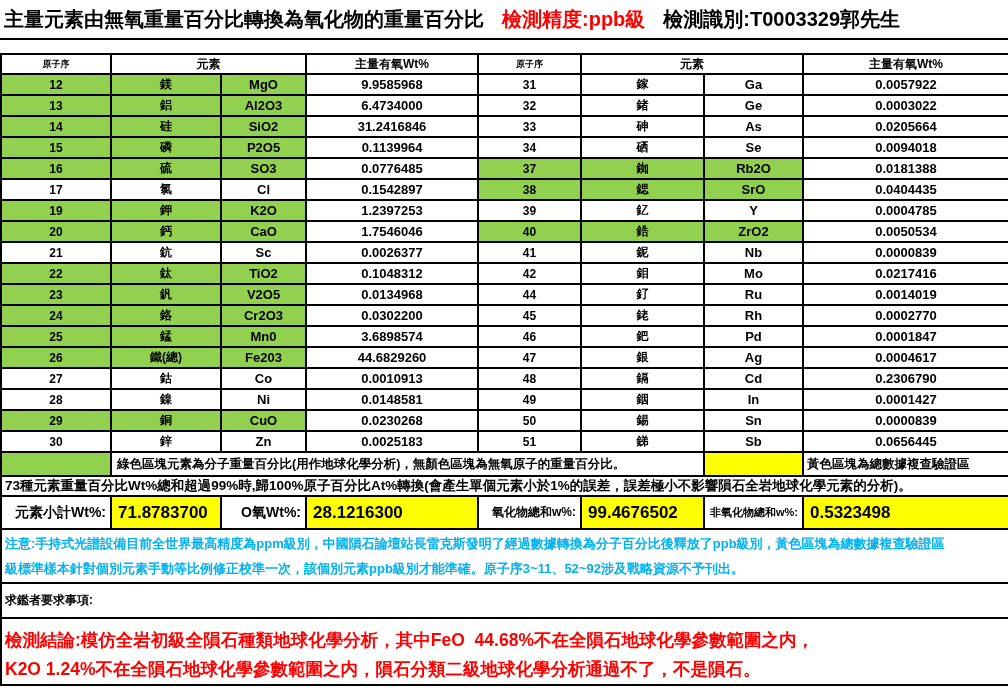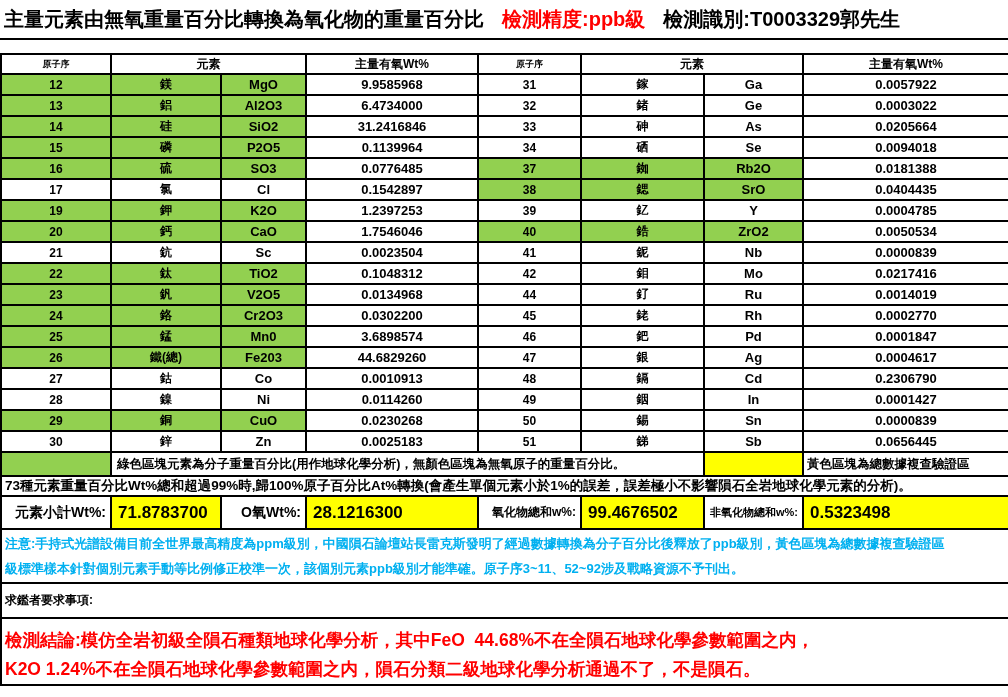--- a/index.html
+++ b/index.html
@@ -170,21 +170,21 @@
         <td class="val">1.7546046</td>
         <td class="num green">40</td>
         <td class="zh green">鋯</td>
         <td class="formula green">ZrO2</td>
         <td class="val">0.0050534</td>
       </tr>
       <tr>
         <td class="num">21</td>
         <td class="zh">鈧</td>
         <td class="formula">Sc</td>
-        <td class="val">0.0023504</td>
+        <td class="val">0.0026377</td>
         <td class="num">41</td>
         <td class="zh">鈮</td>
         <td class="formula">Nb</td>
         <td class="val">0.0000839</td>
       </tr>
       <tr>
         <td class="num green">22</td>
         <td class="zh green">鈦</td>
         <td class="formula green">TiO2</td>
         <td class="val">0.1048312</td>
@@ -240,21 +240,21 @@
         <td class="val">0.0010913</td>
         <td class="num">48</td>
         <td class="zh">鎘</td>
         <td class="formula">Cd</td>
         <td class="val">0.2306790</td>
       </tr>
       <tr>
         <td class="num">28</td>
         <td class="zh">鎳</td>
         <td class="formula">Ni</td>
-        <td class="val">0.0114260</td>
+        <td class="val">0.0148581</td>
         <td class="num">49</td>
         <td class="zh">銦</td>
         <td class="formula">In</td>
         <td class="val">0.0001427</td>
       </tr>
       <tr>
         <td class="num green">29</td>
         <td class="zh green">銅</td>
         <td class="formula green">CuO</td>
         <td class="val">0.0230268</td>

